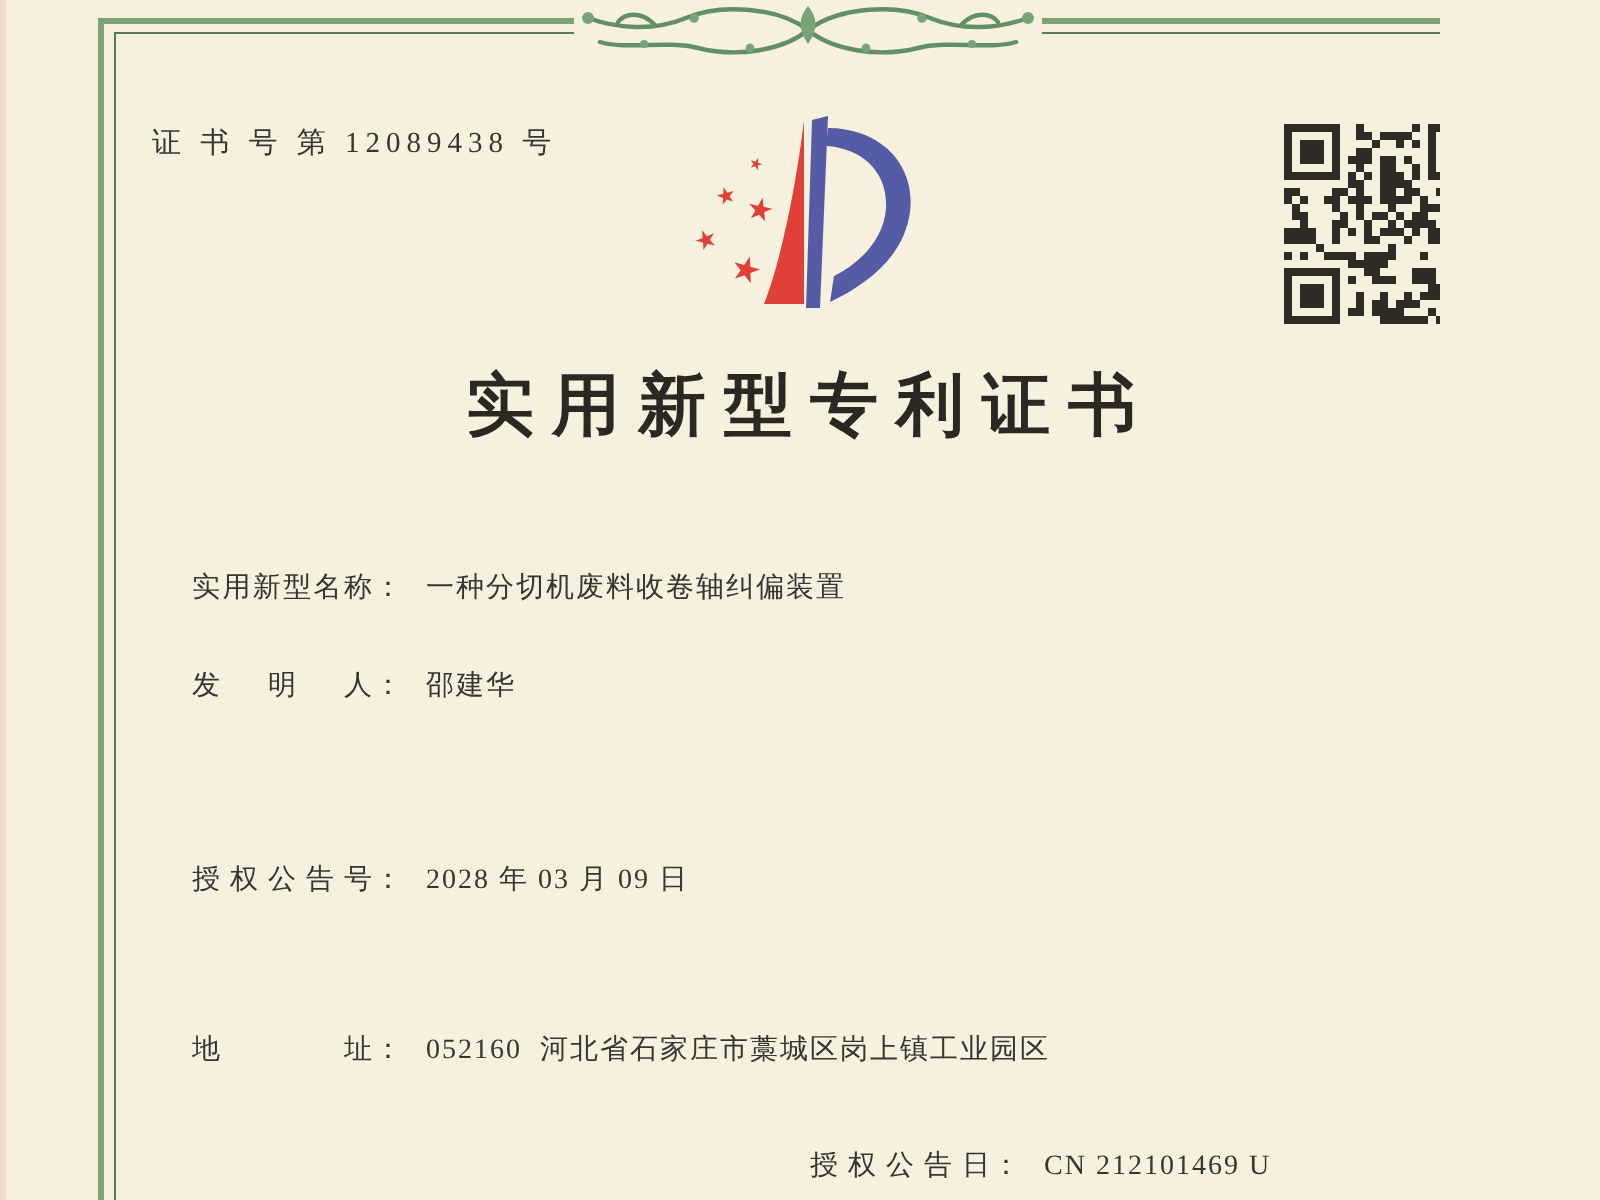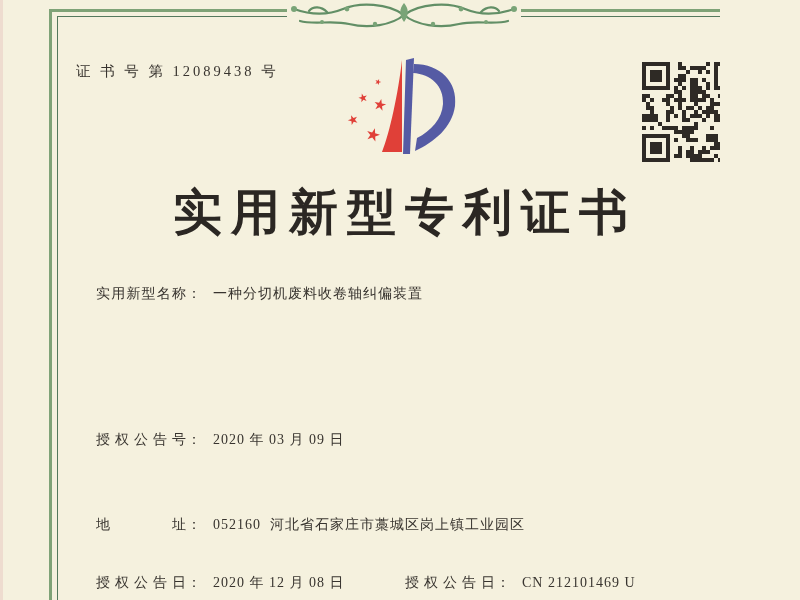--- a/index.html
+++ b/index.html
@@ -21,21 +21,21 @@
   .frame-outer{position:absolute;left:49px;top:9px;width:701px;height:640px;
                border:3px solid var(--frame-green);box-sizing:border-box;}
   .frame-inner{position:absolute;left:57px;top:16px;width:687px;height:632px;
                border:1.5px solid var(--frame-green-dark);box-sizing:border-box;}
   .ornament{position:absolute;left:287px;top:0px;width:234px;height:36px;}
   .cert-no{position:absolute;left:76px;top:62px;font-size:14.5px;letter-spacing:3px;
            color:var(--ink);white-space:pre;}
   .logo{position:absolute;left:336px;top:54px;width:130px;height:106px;}
   .qr{position:absolute;left:640px;top:62px;width:104px;height:100px;}
   .title{position:absolute;left:57px;top:180px;width:687px;text-align:center;
-         font-size:49px;font-weight:600;letter-spacing:9px;padding-left:9px;
+         font-size:34px;font-weight:600;letter-spacing:9px;padding-left:9px;
          box-sizing:border-box;color:var(--title-ink);}
   .row{position:absolute;left:96px;font-size:14px;white-space:nowrap;}
   .flabel{display:inline-block;width:90px;text-align:justify;text-align-last:justify;
           vertical-align:bottom;}
   .colon{display:inline-block;margin-left:1px;}
   .fvalue{display:inline-block;margin-left:12px;white-space:pre;letter-spacing:1px;}
   .grp-right{position:absolute;left:309px;top:0;}
   .r1{top:285px}.r2{top:334px}.r3{top:383px}.r4{top:431px}.r5{top:480px}.r6{top:516px}.r7{top:574px}
 </style>
 </head>
@@ -299,27 +299,27 @@
       <rect x="0" y="18" width="7" height="7" fill="#2e2a25"></rect>
       <rect x="1" y="19" width="5" height="5" fill="#f5f1de"></rect>
       <rect x="2" y="20" width="3" height="3" fill="#2e2a25"></rect>
     </svg>
 
   <div class="title">实用新型专利证书</div>
 
   <div class="row r1">
     <span class="flabel">实用新型名称</span><span class="colon">：</span><span class="fvalue">一种分切机废料收卷轴纠偏装置</span>
   </div>
+  <div class="row r2">
+    <span class="flabel">发明人</span><span class="colon">：</span><span class="fvalue">邵建华</span>
+  </div>
   <div class="row r4">
-    <span class="flabel">授权公告号</span><span class="colon">：</span><span class="fvalue">2020 年 03 月 09 日</span>
+    <span class="flabel">授权公告号</span><span class="colon">：</span><span class="fvalue">2028 年 03 月 09 日</span>
   </div>
   <div class="row r6">
     <span class="flabel">地址</span><span class="colon">：</span><span class="fvalue">052160  河北省石家庄市藁城区岗上镇工业园区</span>
   </div>
   <div class="row r7">
-    <span>
-      <span class="flabel">授权公告日</span><span class="colon">：</span><span class="fvalue">2020 年 12 月 08 日</span>
-    </span>
     <span class="grp-right">
       <span class="flabel">授权公告日</span><span class="colon">：</span><span class="fvalue">CN 212101469 U</span>
     </span>
   </div>
 </div>
 
 </body></html>

